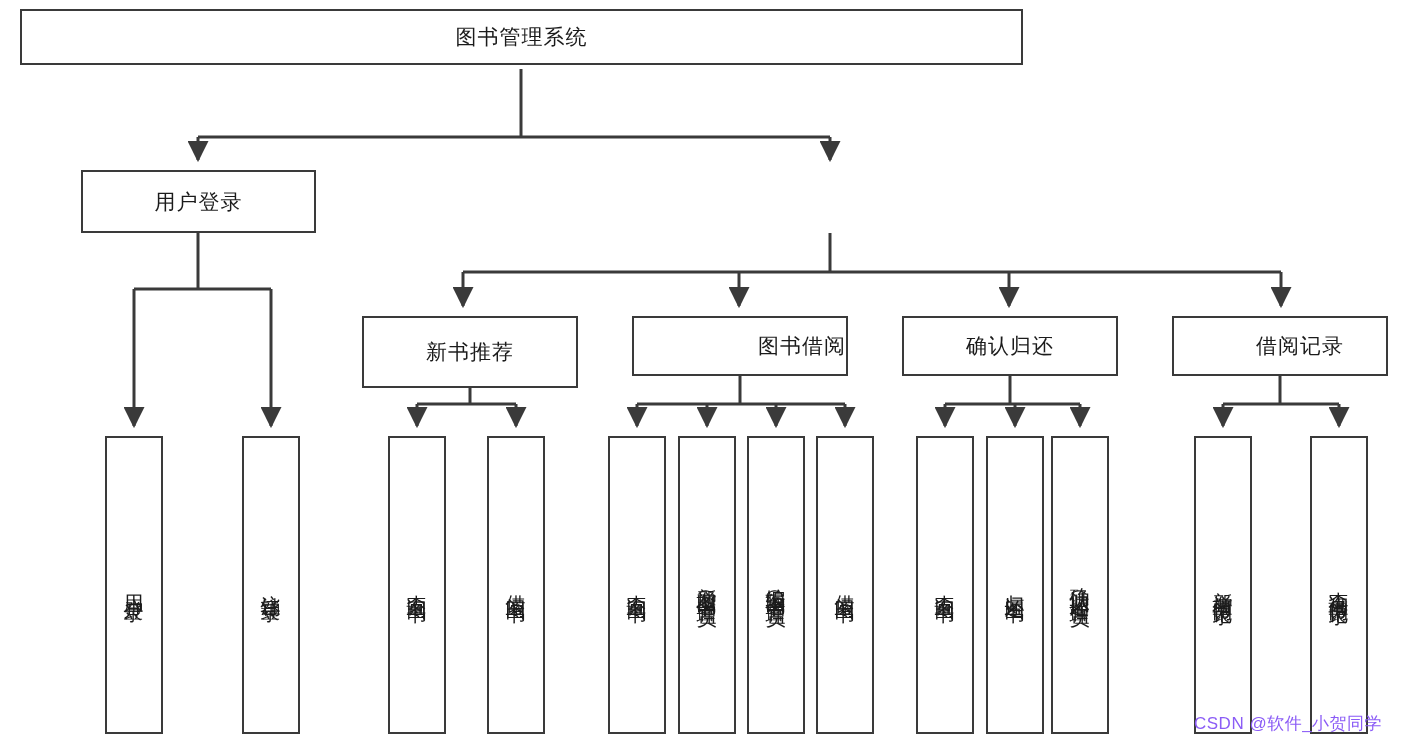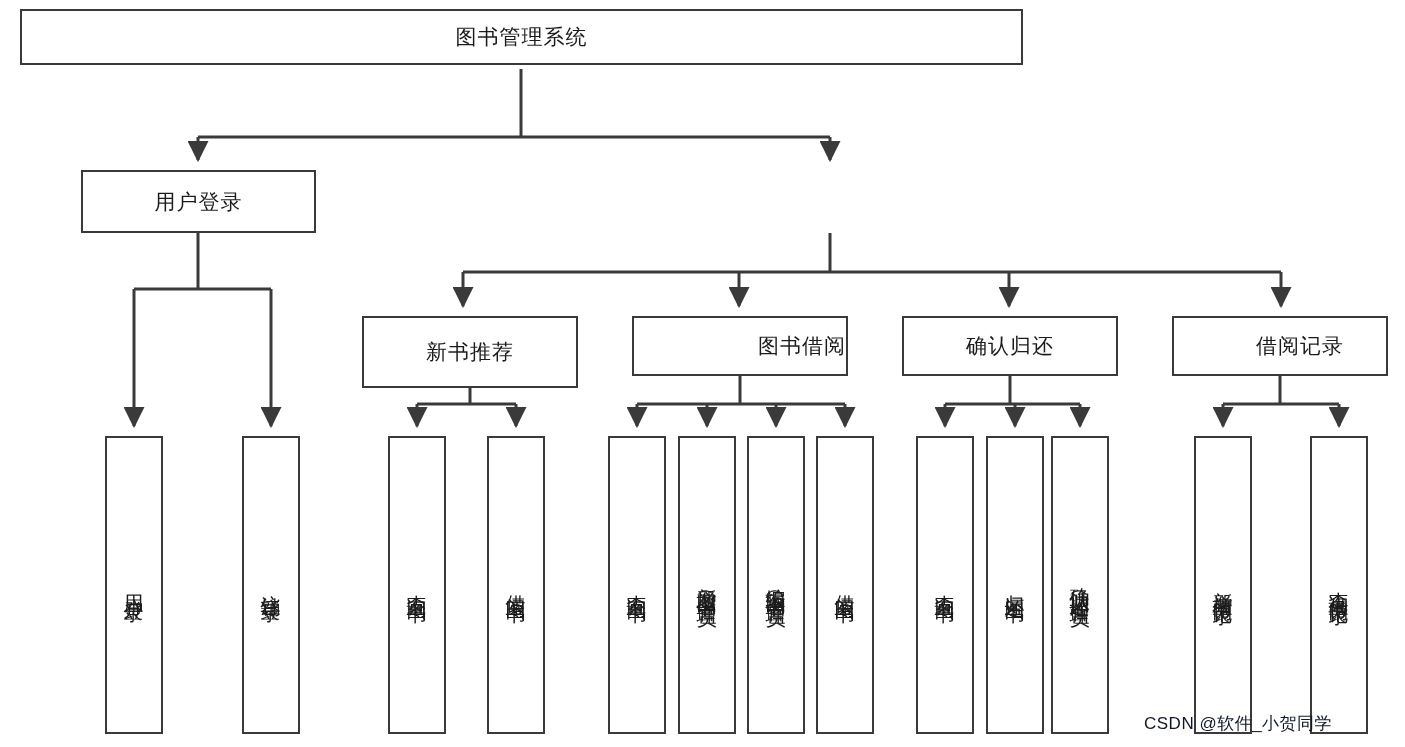--- a/index.html
+++ b/index.html
@@ -55,24 +55,24 @@
   }
   .node.leaf .node-label {
     writing-mode: vertical-rl;
     text-orientation: upright;
     letter-spacing: 3px;
     line-height: 1;
     max-height: 100%;
   }
   .watermark {
     position: absolute;
-    left: 1144px;
+    left: 1194px;
     top: 712px;
     font-size: 17px;
-    color: #0f172a;
+    color: #8b5cf6;
     white-space: nowrap;
     letter-spacing: 0.5px;
   }
 </style>
 </head>
 <body>
 
 <div id="diagram-root">
 
   <svg class="edges" viewBox="0 0 1405 747" width="1405" height="747" xmlns="http://www.w3.org/2000/svg">

